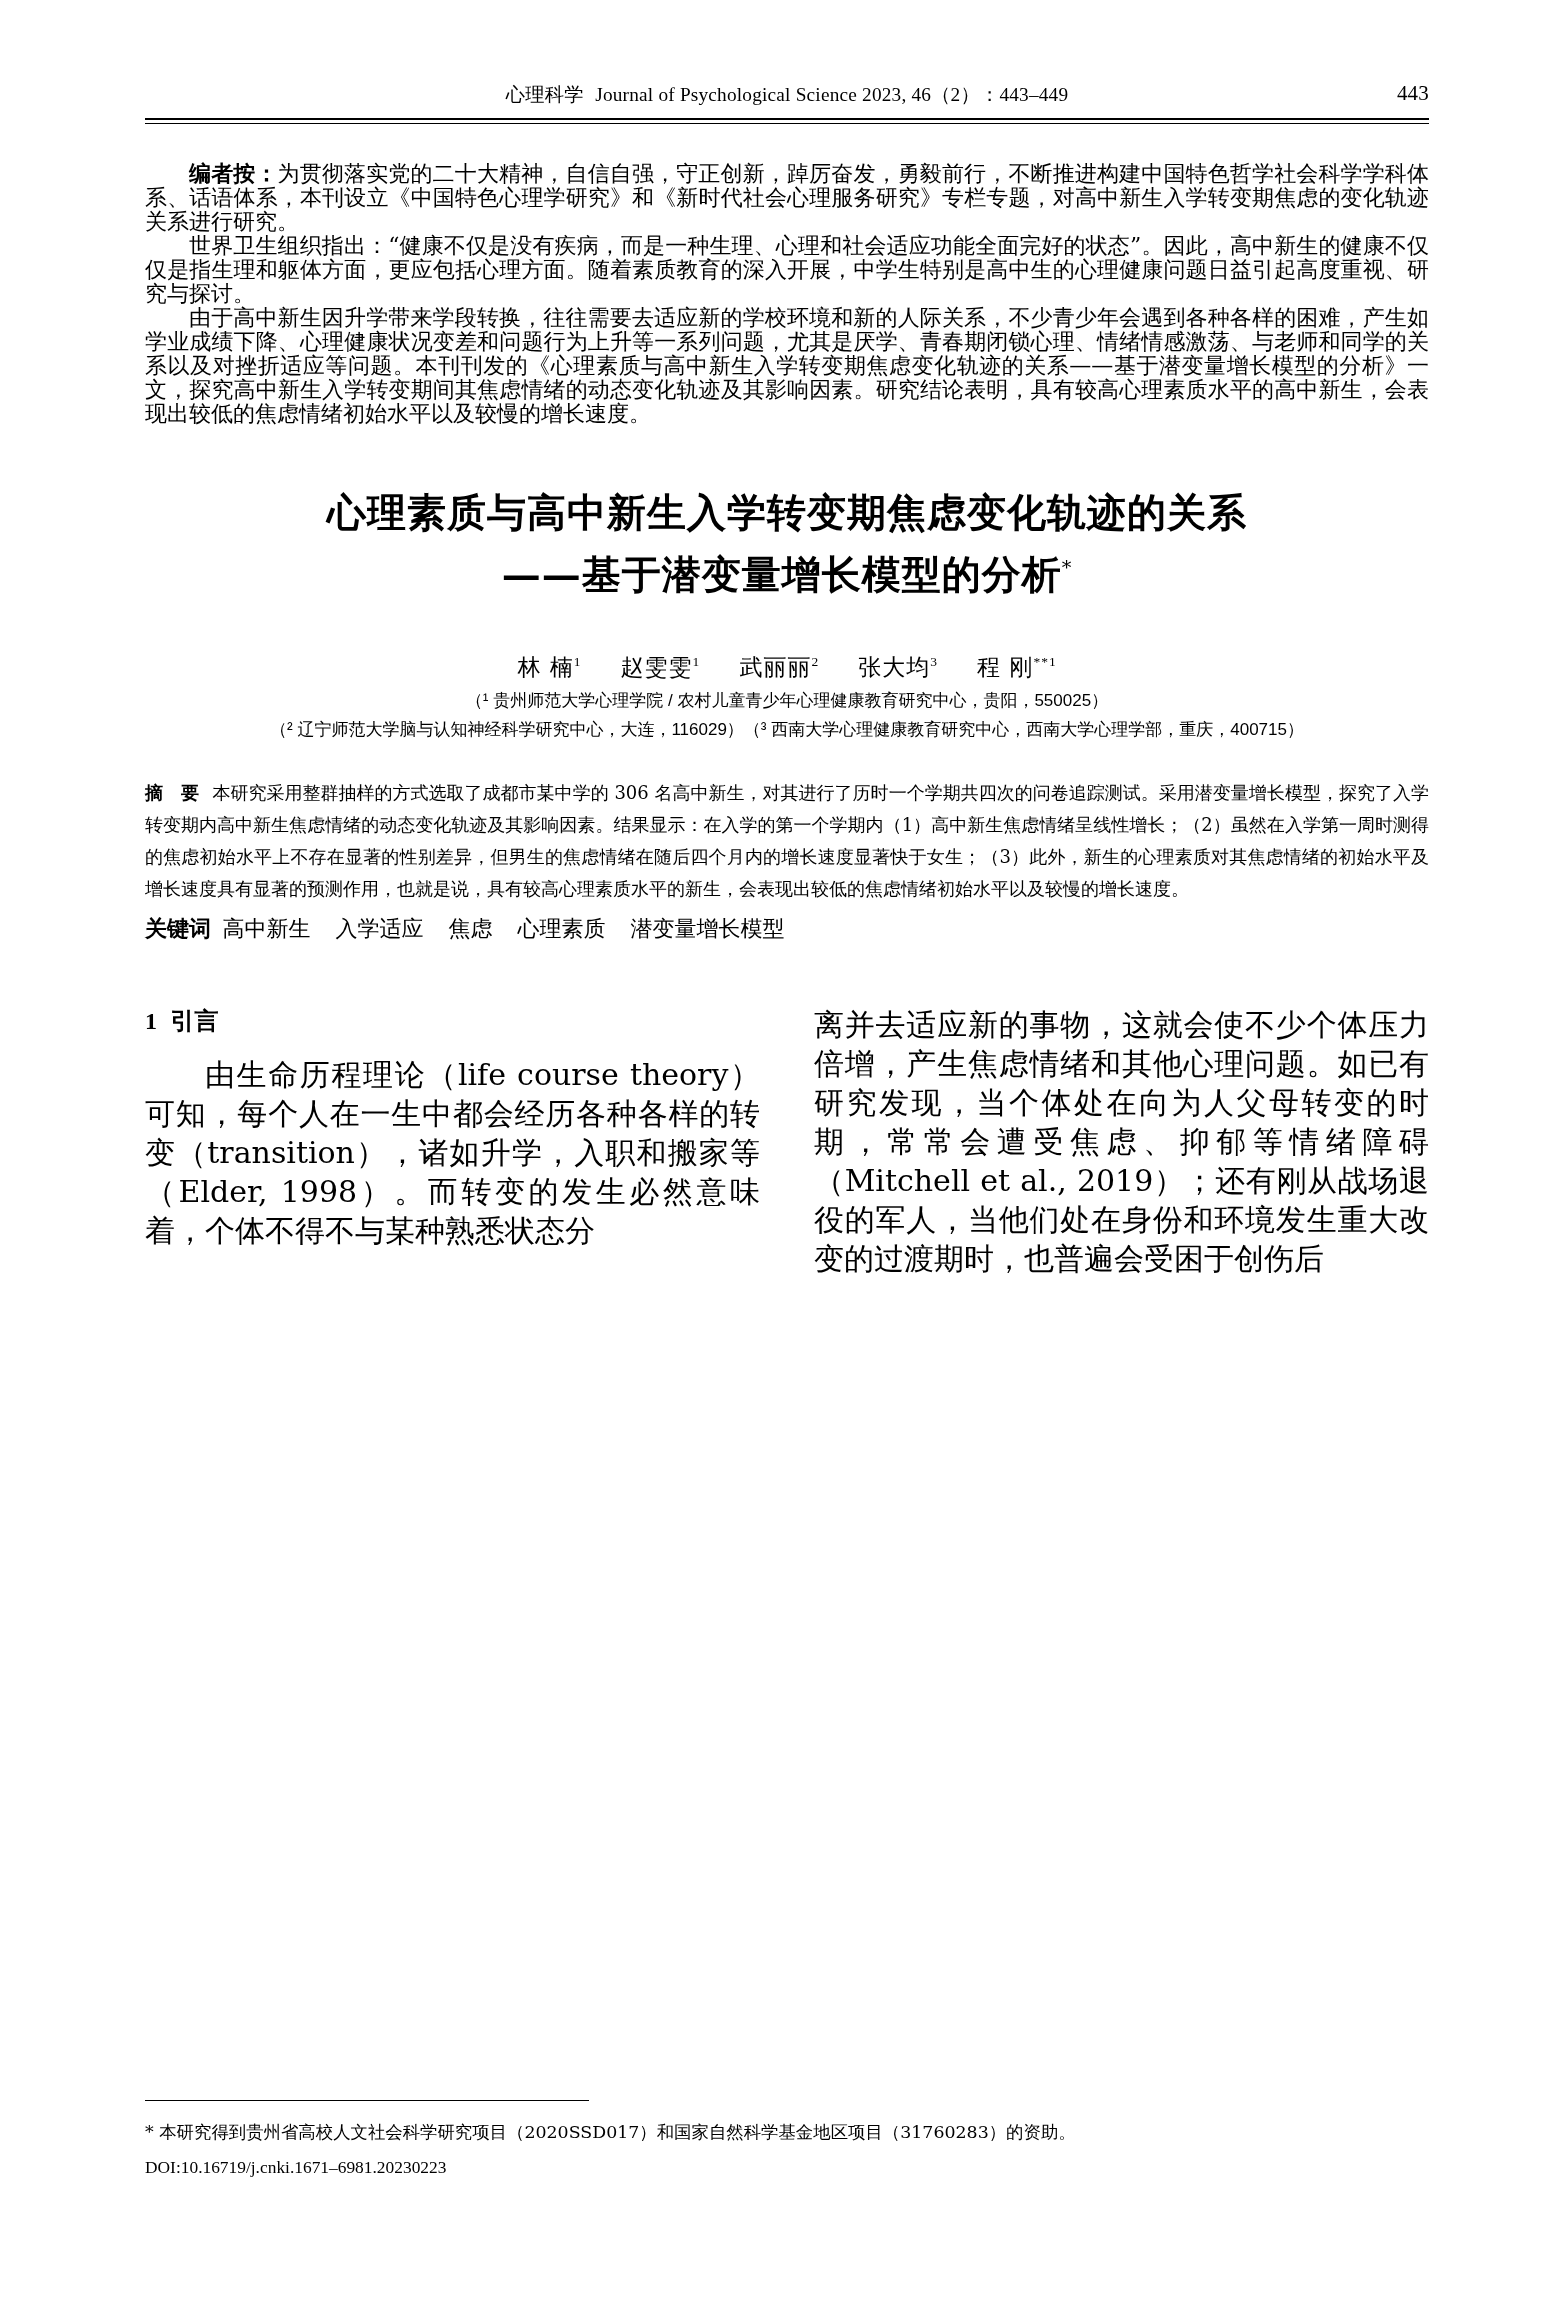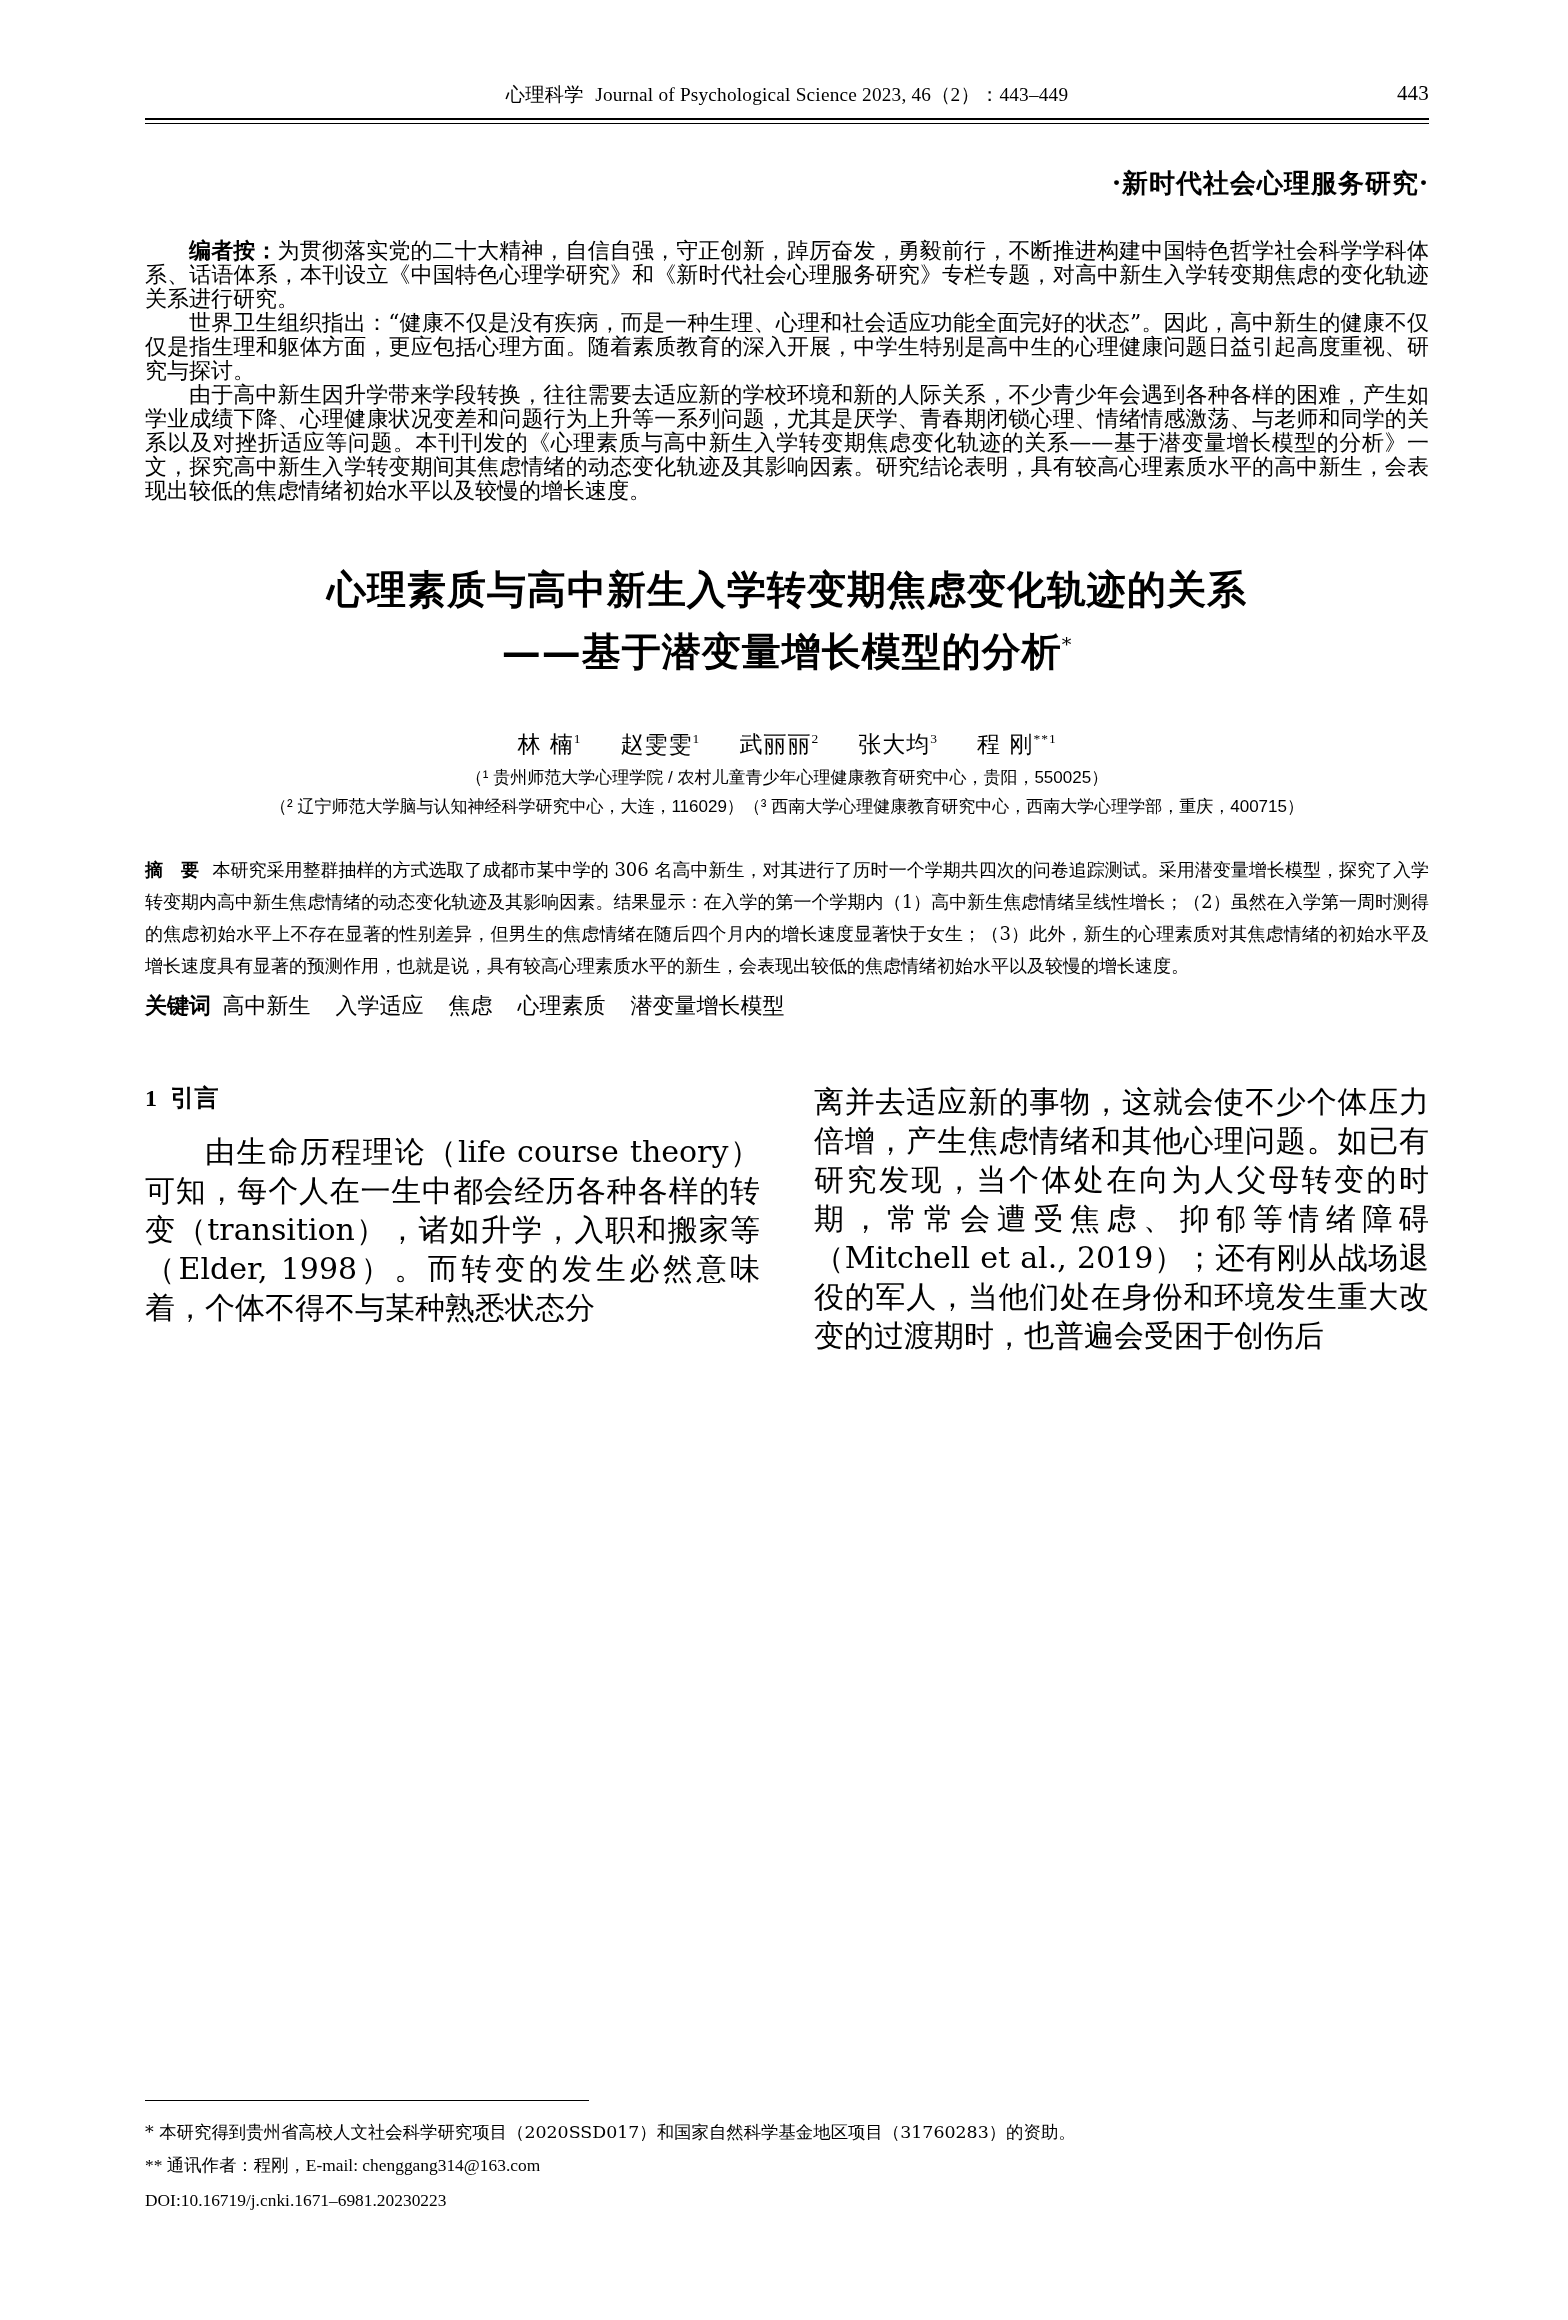--- a/index.html
+++ b/index.html
@@ -232,21 +232,20 @@
 <div class="page">
   <div class="content">
 
     <div class="runhead">
       <span class="journal-cn">心理科学</span>
       <span class="journal-en">Journal of Psychological Science  2023,  46（2）：443–449</span>
       <span class="pageno">443</span>
     </div>
     <div class="rule-double"></div>
 
-    <div class="column-banner">·新时代社会心理服务研究·</div>
 
     <div class="editor-note">
       <p><span class="lead">编者按：</span><span>为贯彻落实党的二十大精神，自信自强，守正创新，踔厉奋发，勇毅前行，不断推进构建中国特色哲学社会科学学科体系、话语体系，本刊设立《中国特色心理学研究》和《新时代社会心理服务研究》专栏专题，对高中新生入学转变期焦虑的变化轨迹关系进行研究。</span></p>
       <p>世界卫生组织指出：“健康不仅是没有疾病，而是一种生理、心理和社会适应功能全面完好的状态”。因此，高中新生的健康不仅仅是指生理和躯体方面，更应包括心理方面。随着素质教育的深入开展，中学生特别是高中生的心理健康问题日益引起高度重视、研究与探讨。</p>
       <p>由于高中新生因升学带来学段转换，往往需要去适应新的学校环境和新的人际关系，不少青少年会遇到各种各样的困难，产生如学业成绩下降、心理健康状况变差和问题行为上升等一系列问题，尤其是厌学、青春期闭锁心理、情绪情感激荡、与老师和同学的关系以及对挫折适应等问题。本刊刊发的《心理素质与高中新生入学转变期焦虑变化轨迹的关系——基于潜变量增长模型的分析》一文，探究高中新生入学转变期间其焦虑情绪的动态变化轨迹及其影响因素。研究结论表明，具有较高心理素质水平的高中新生，会表现出较低的焦虑情绪初始水平以及较慢的增长速度。</p>
     </div>
 
     <div class="title-block">
       <div class="title-main">心理素质与高中新生入学转变期焦虑变化轨迹的关系</div>
       <div class="title-sub"><span>——基于潜变量增长模型的分析</span><sup>*</sup></div>
@@ -285,17 +284,16 @@
           <p>离并去适应新的事物，这就会使不少个体压力倍增，产生焦虑情绪和其他心理问题。如已有研究发现，当个体处在向为人父母转变的时期，常常会遭受焦虑、抑郁等情绪障碍（Mitchell et al., 2019）；还有刚从战场退役的军人，当他们处在身份和环境发生重大改变的过渡期时，也普遍会受困于创伤后</p>
         </div>
       </div>
     </div>
 
   </div>
 
   <div class="footnotes">
     <div class="fn-rule"></div>
     <div class="fn">* 本研究得到贵州省高校人文社会科学研究项目（2020SSD017）和国家自然科学基金地区项目（31760283）的资助。</div>
-    <div class="fn fn-en">** 通讯作者：程刚，E-mail: chenggang314@163.com</div>
     <div class="doi">DOI:10.16719/j.cnki.1671–6981.20230223</div>
   </div>
 </div>
 
 
 </body></html>

